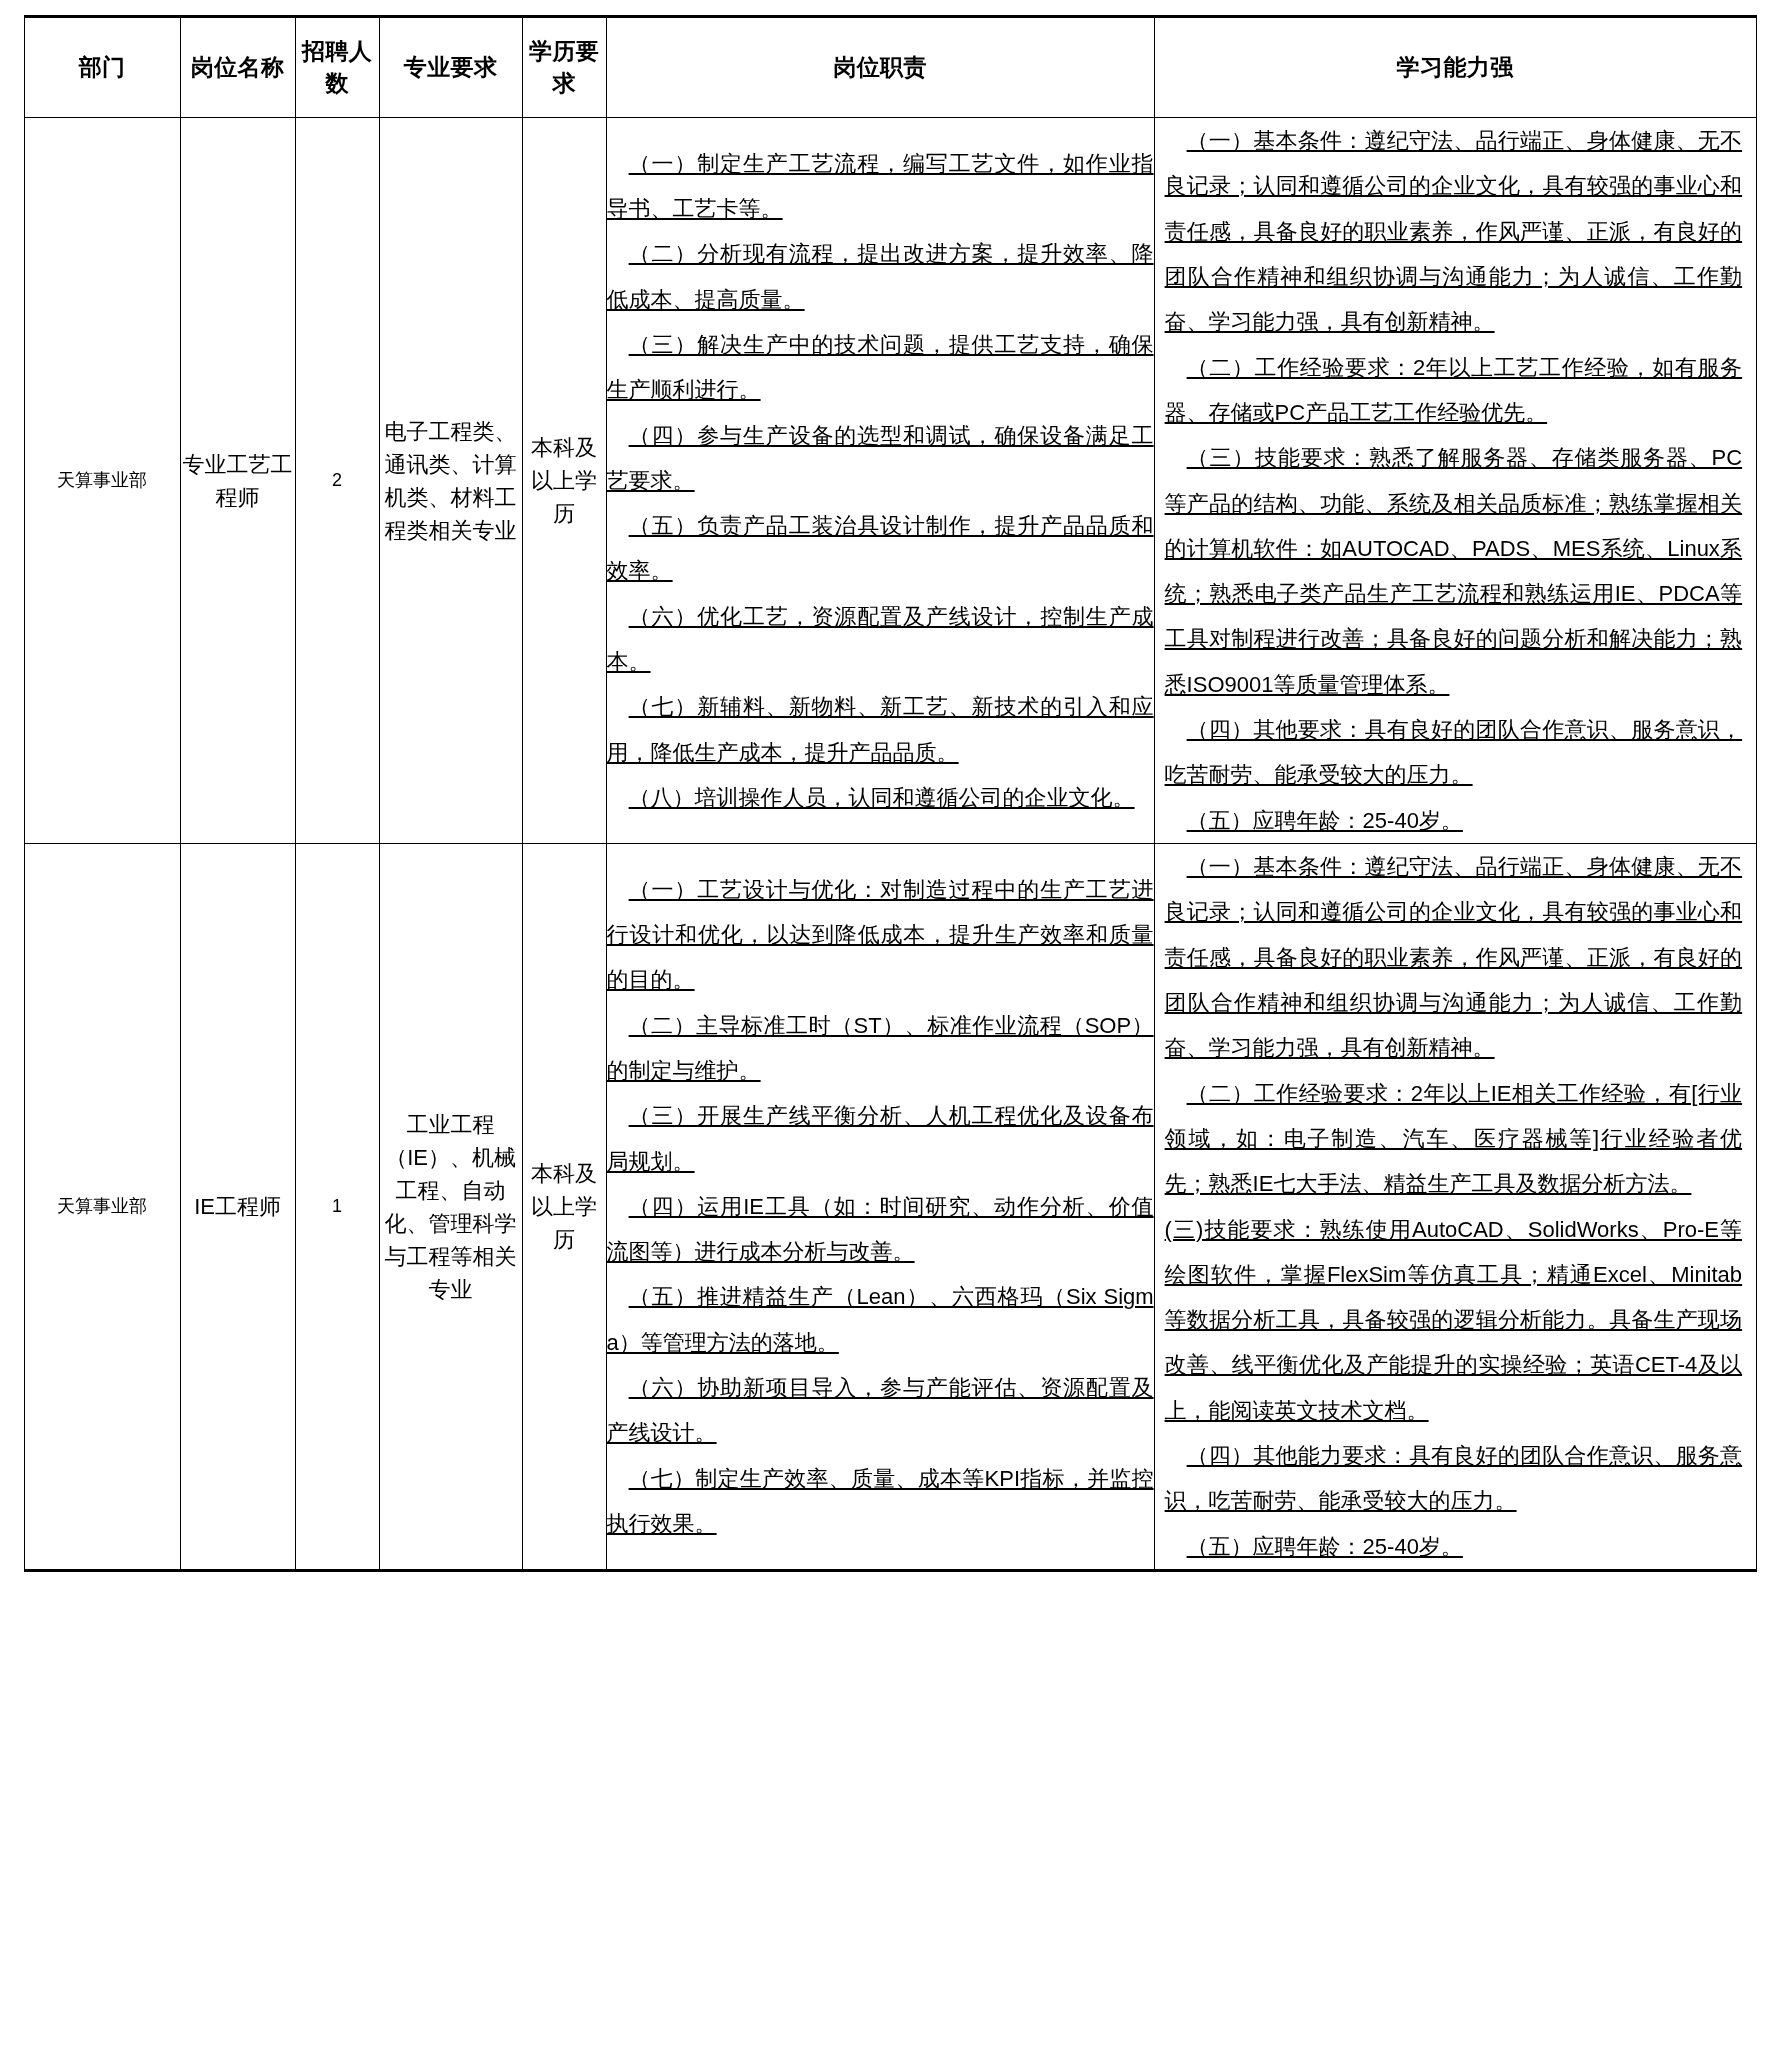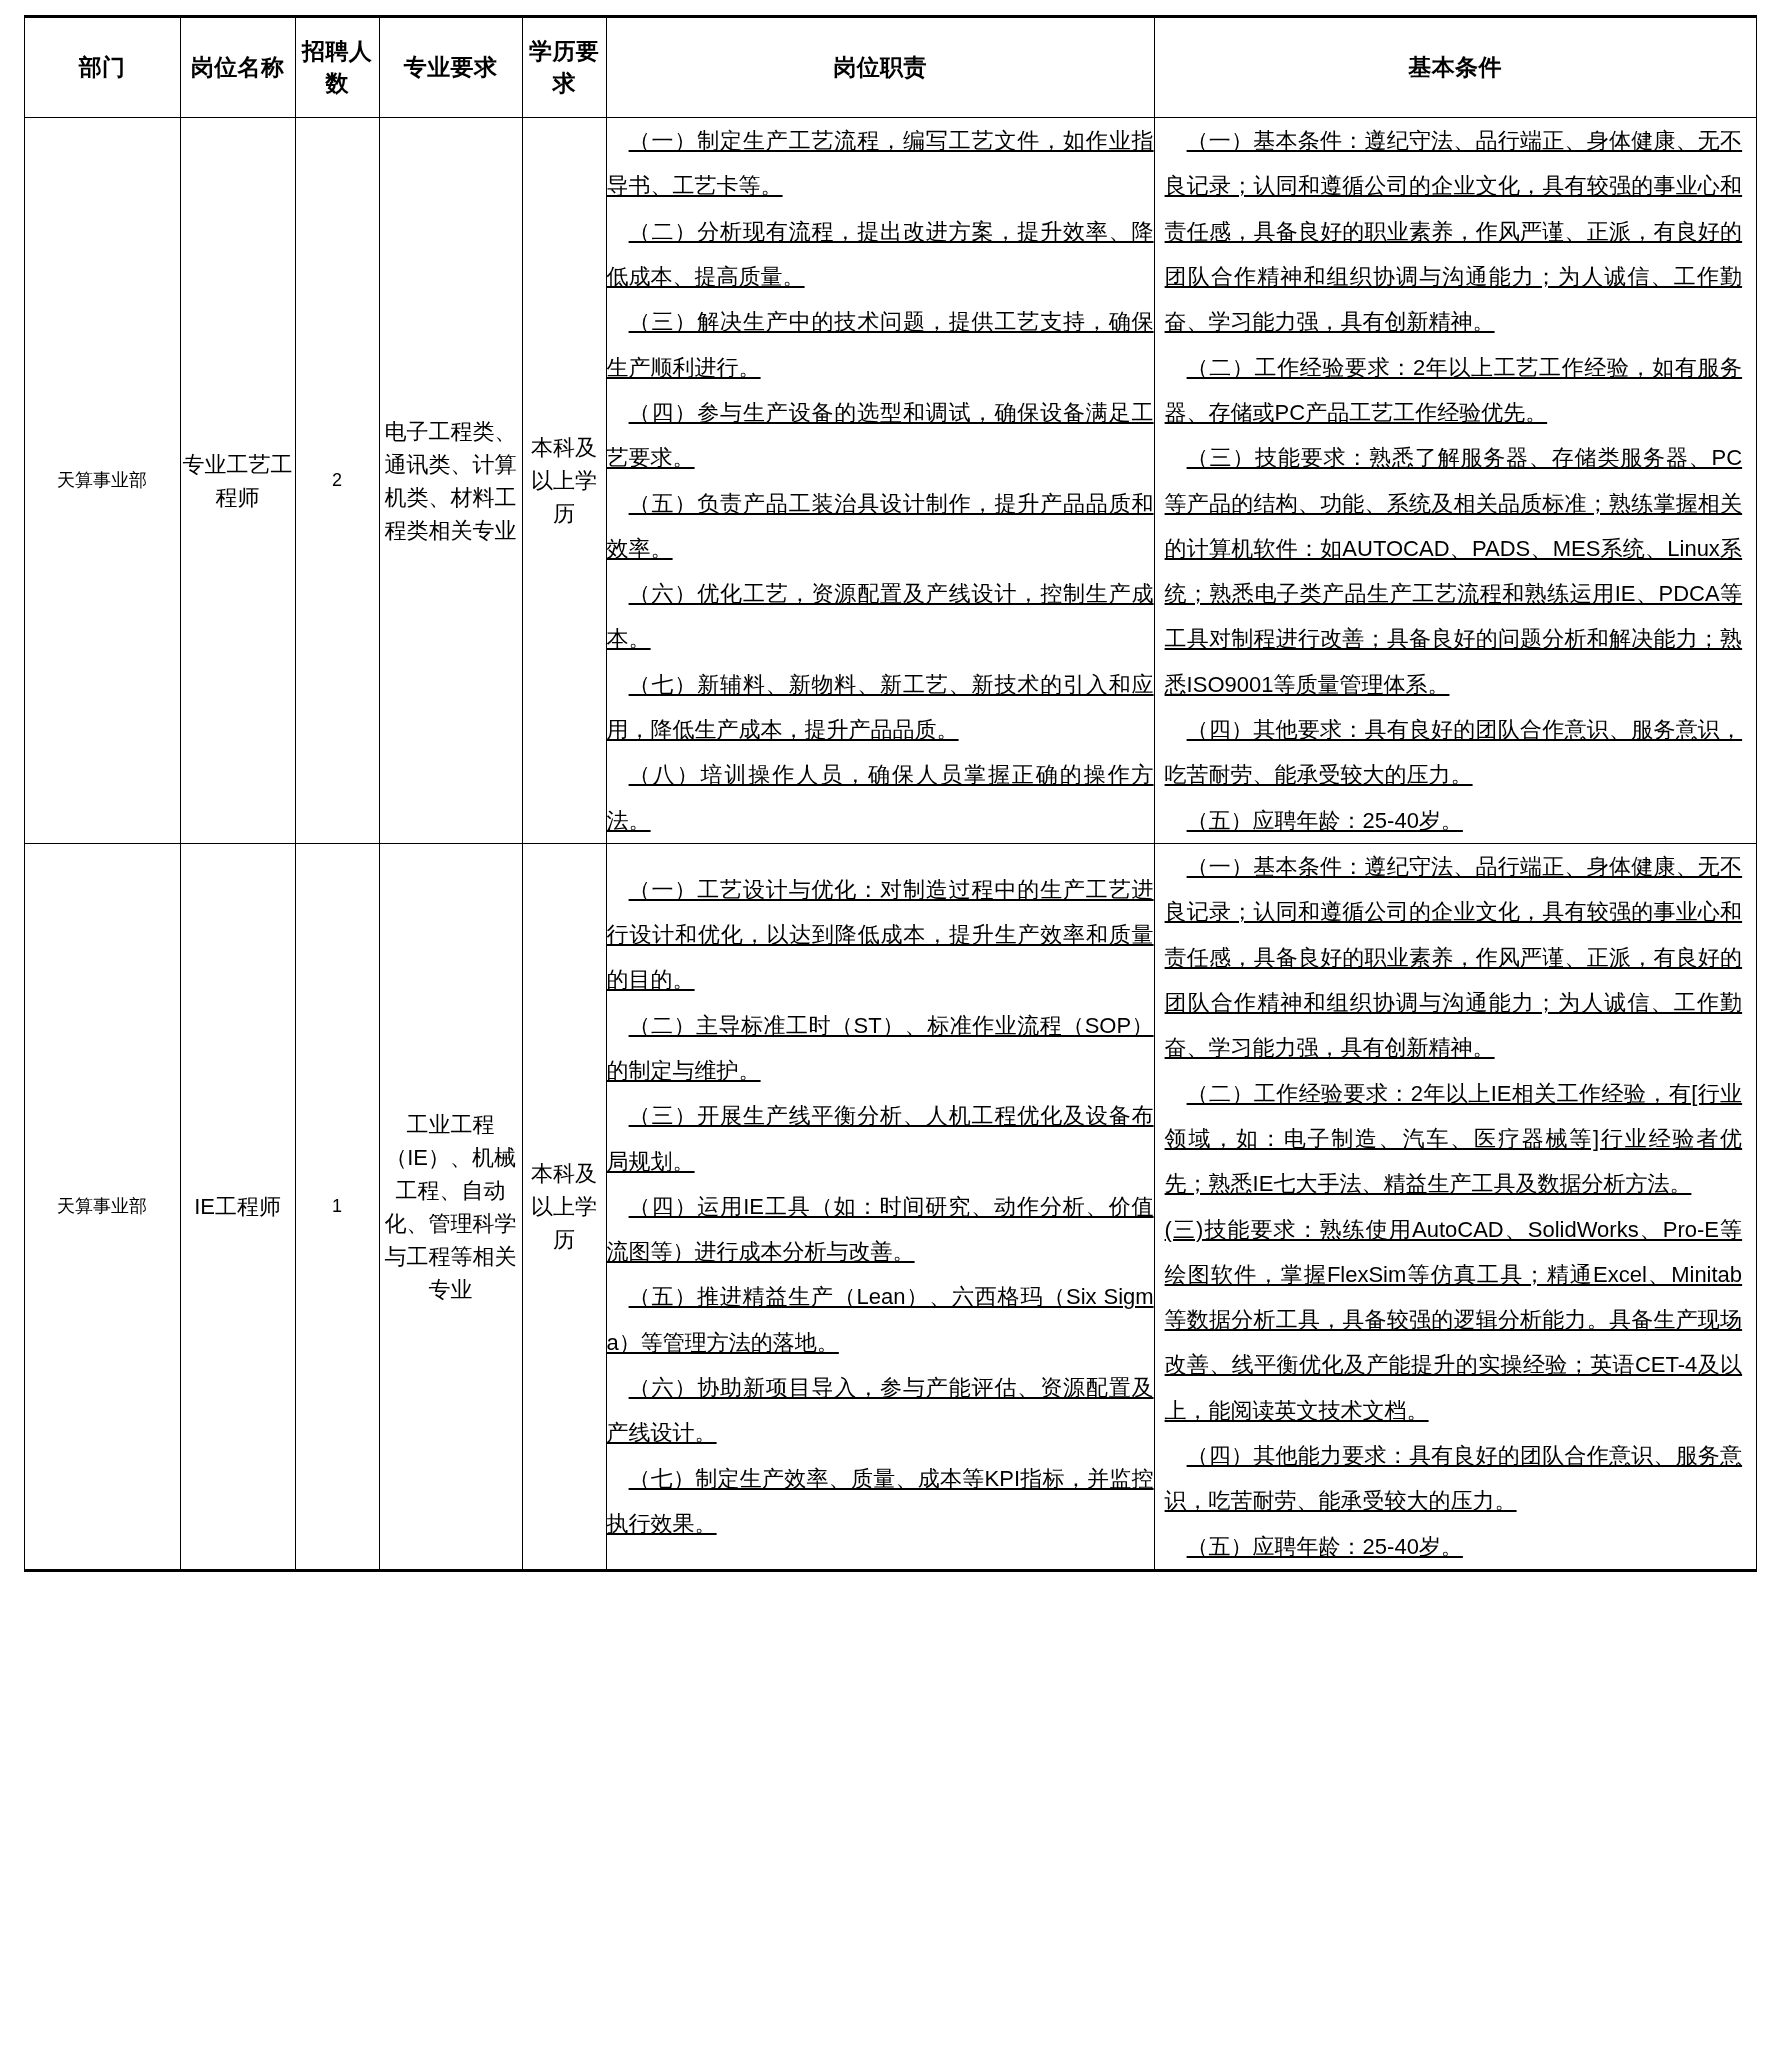--- a/index.html
+++ b/index.html
@@ -118,41 +118,41 @@
         <th>
             <span class="hdr-wrap">专业要求</span>
           </th>
         <th>
             <span class="hdr-wrap">学历要求</span>
           </th>
         <th>
             <span class="hdr-wrap">岗位职责</span>
           </th>
         <th>
-            <span class="hdr-wrap">基本条件</span>
+            <span class="hdr-wrap">学习能力强</span>
           </th>
       </tr>
     </thead>
     <tbody>
 
       <tr>
         <td class="cell-center">天算事业部</td>
         <td class="cell-narrow">专业工艺工程师</td>
         <td class="cell-center">2</td>
         <td class="cell-narrow">电子工程类、通讯类、计算机类、材料工程类相关专业</td>
         <td class="cell-narrow">本科及以上学历</td>
         <td class="cell-text">
           <p class="para indent">（一）制定生产工艺流程，编写工艺文件，如作业指导书、工艺卡等。</p>
           <p class="para indent">（二）分析现有流程，提出改进方案，提升效率、降低成本、提高质量。</p>
           <p class="para indent">（三）解决生产中的技术问题，提供工艺支持，确保生产顺利进行。</p>
           <p class="para indent">（四）参与生产设备的选型和调试，确保设备满足工艺要求。</p>
           <p class="para indent">（五）负责产品工装治具设计制作，提升产品品质和效率。</p>
           <p class="para indent">（六）优化工艺，资源配置及产线设计，控制生产成本。</p>
           <p class="para indent">（七）新辅料、新物料、新工艺、新技术的引入和应用，降低生产成本，提升产品品质。</p>
-          <p class="para indent">（八）培训操作人员，确保人员掌握正确的操作方法。</p>
+          <p class="para indent">（八）培训操作人员，认同和遵循公司的企业文化。</p>
         </td>
         <td class="cell-text qual">
           <p class="para indent">（一）基本条件：遵纪守法、品行端正、身体健康、无不良记录；认同和遵循公司的企业文化，具有较强的事业心和责任感，具备良好的职业素养，作风严谨、正派，有良好的团队合作精神和组织协调与沟通能力；为人诚信、工作勤奋、学习能力强，具有创新精神。</p>
           <p class="para indent">（二）工作经验要求：2年以上工艺工作经验，如有服务器、存储或PC产品工艺工作经验优先。</p>
           <p class="para indent">（三）技能要求：熟悉了解服务器、存储类服务器、PC等产品的结构、功能、系统及相关品质标准；熟练掌握相关的计算机软件：如AUTOCAD、PADS、MES系统、Linux系统；熟悉电子类产品生产工艺流程和熟练运用IE、PDCA等工具对制程进行改善；具备良好的问题分析和解决能力；熟悉ISO9001等质量管理体系。</p>
           <p class="para indent">（四）其他要求：具有良好的团队合作意识、服务意识，吃苦耐劳、能承受较大的压力。</p>
           <p class="para indent">（五）应聘年龄：25-40岁。</p>
         </td>
       </tr>
 

